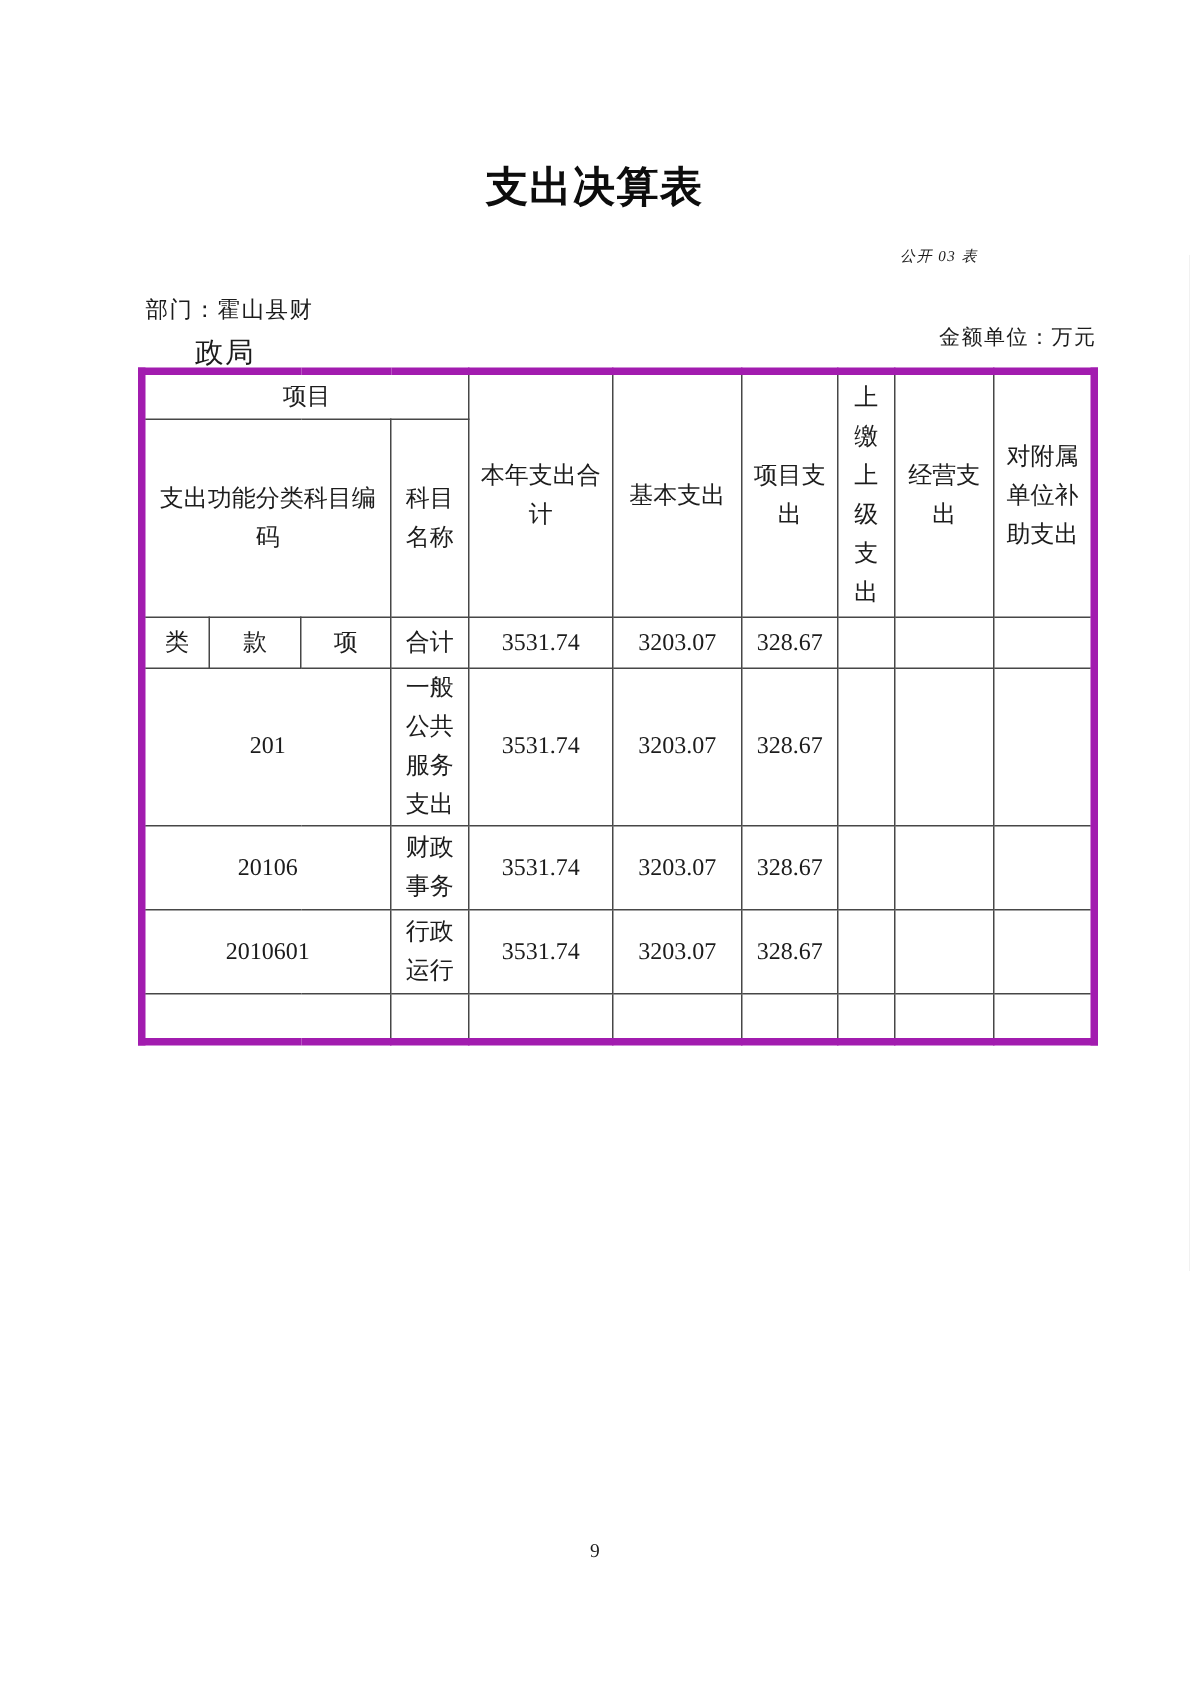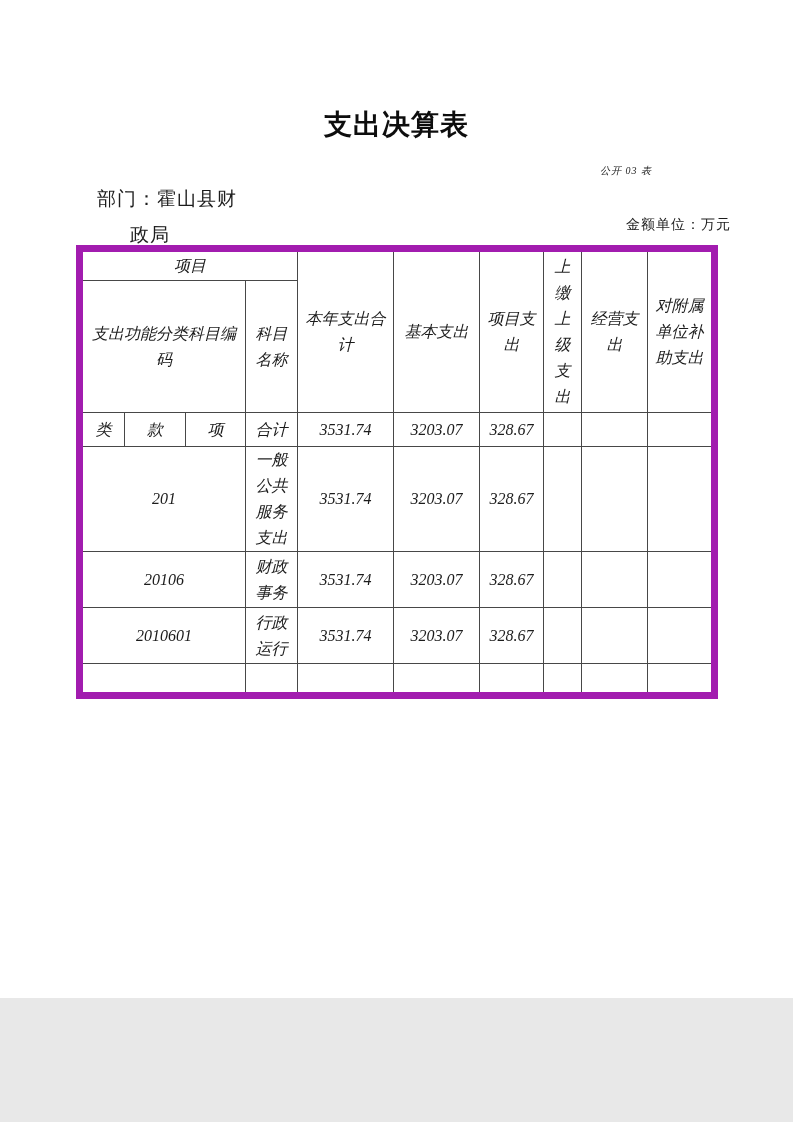--- a/index.html
+++ b/index.html
@@ -3,21 +3,21 @@
 <meta charset="utf-8">
 <style>
   html, body {
     margin: 0;
     padding: 0;
     background: #e8e8e8;
   }
   .page {
     position: relative;
     width: 793px;
-    height: 998px;
+    height: 1122px;
     margin: 0 auto;
     background: #ffffff;
     overflow: hidden;
     font-family: "Liberation Serif", serif;
     color: #1c1c1c;
   }
   .doc-title {
     position: absolute;
     top: 106px;
     left: 0;
@@ -33,49 +33,48 @@
   .form-code {
     position: absolute;
     top: 164px;
     left: 600px;
     font-size: 10px;
     letter-spacing: 1px;
     font-style: italic;
   }
   .dept-line1 {
     position: absolute;
-    top: 186px;
+    top: 197px;
     left: 97px;
-    font-size: 19px;
+    font-size: 15px;
     letter-spacing: 1px;
   }
   .dept-line2 {
     position: absolute;
     top: 222px;
     left: 130px;
     font-size: 19px;
     letter-spacing: 1px;
   }
   .unit-label {
     position: absolute;
     top: 216px;
     right: 62px;
     font-size: 14px;
     letter-spacing: 1px;
   }
   table.main-table {
     position: absolute;
-    left: 76px;
+    left: 92px;
     top: 245px;
     width: 635px;
     border-collapse: collapse;
     table-layout: fixed;
-    border: 7px solid #a21caf;
+    border: 5px solid #a21caf;
     font-size: 16px;
-    font-style: italic;
   }
   table.main-table td {
     border: 1px solid #474747;
     text-align: center;
     vertical-align: middle;
     padding: 0 6px;
     line-height: 26px;
     word-break: break-all;
     overflow: hidden;
   }

